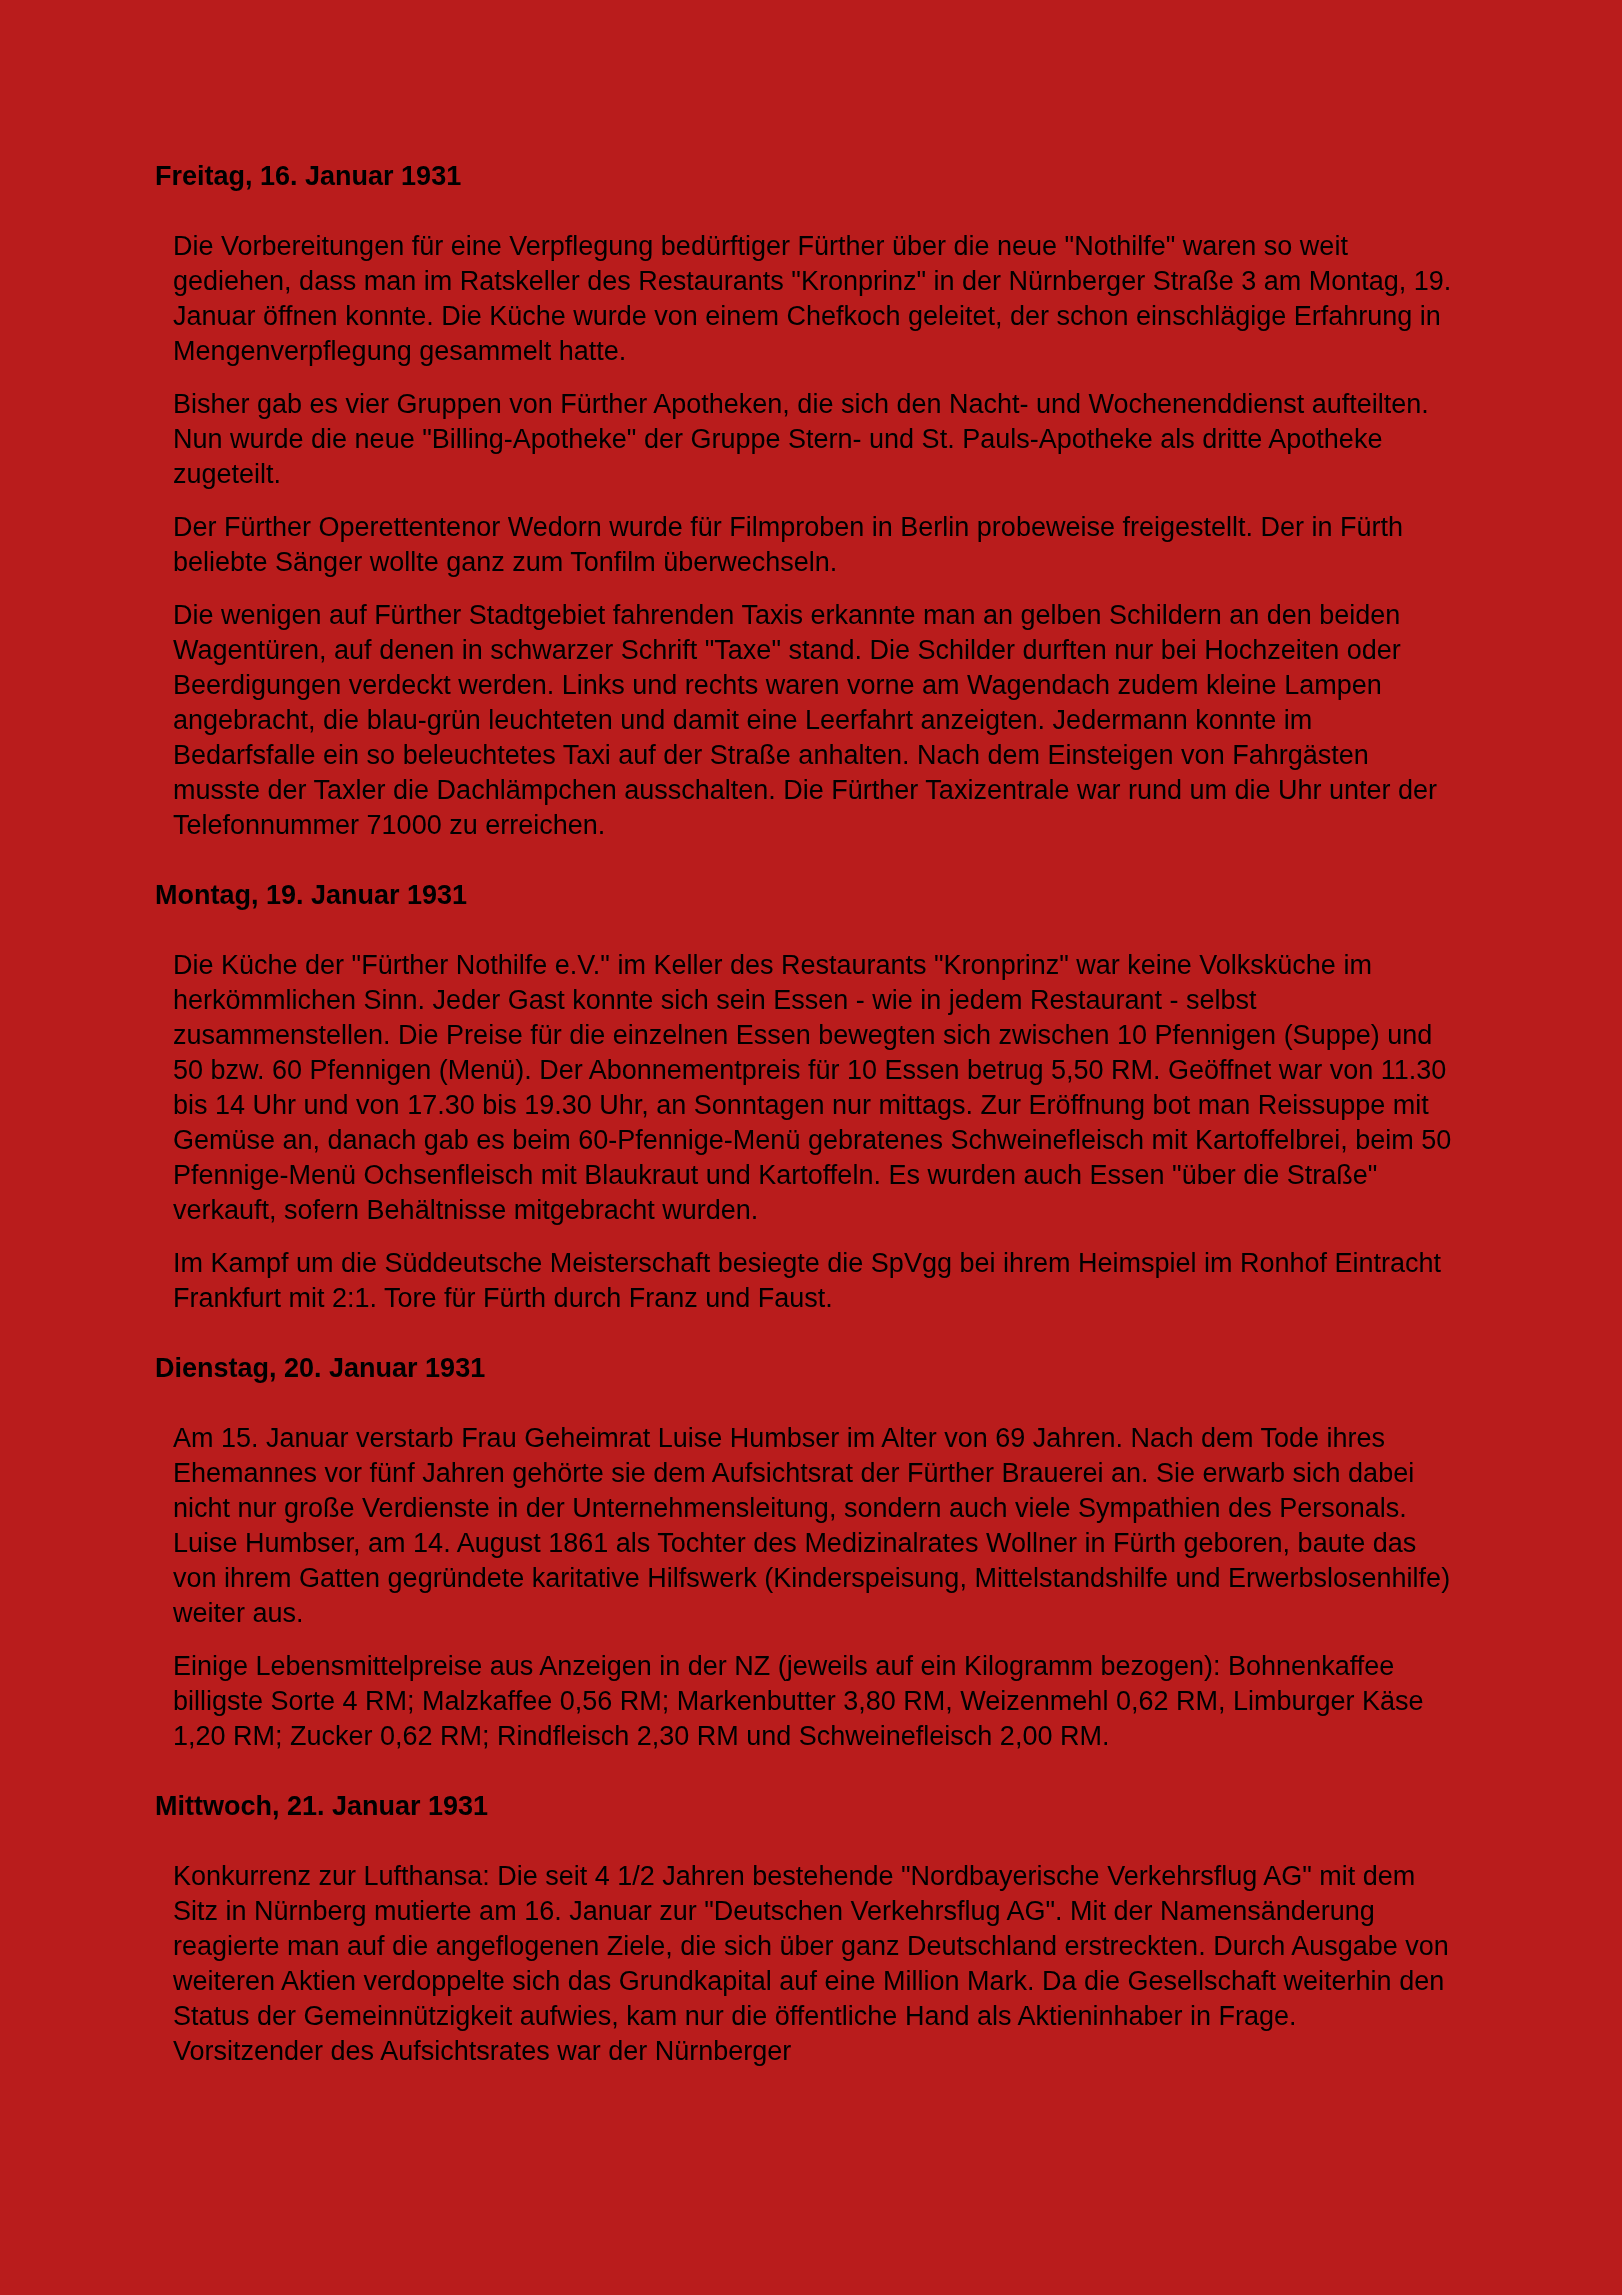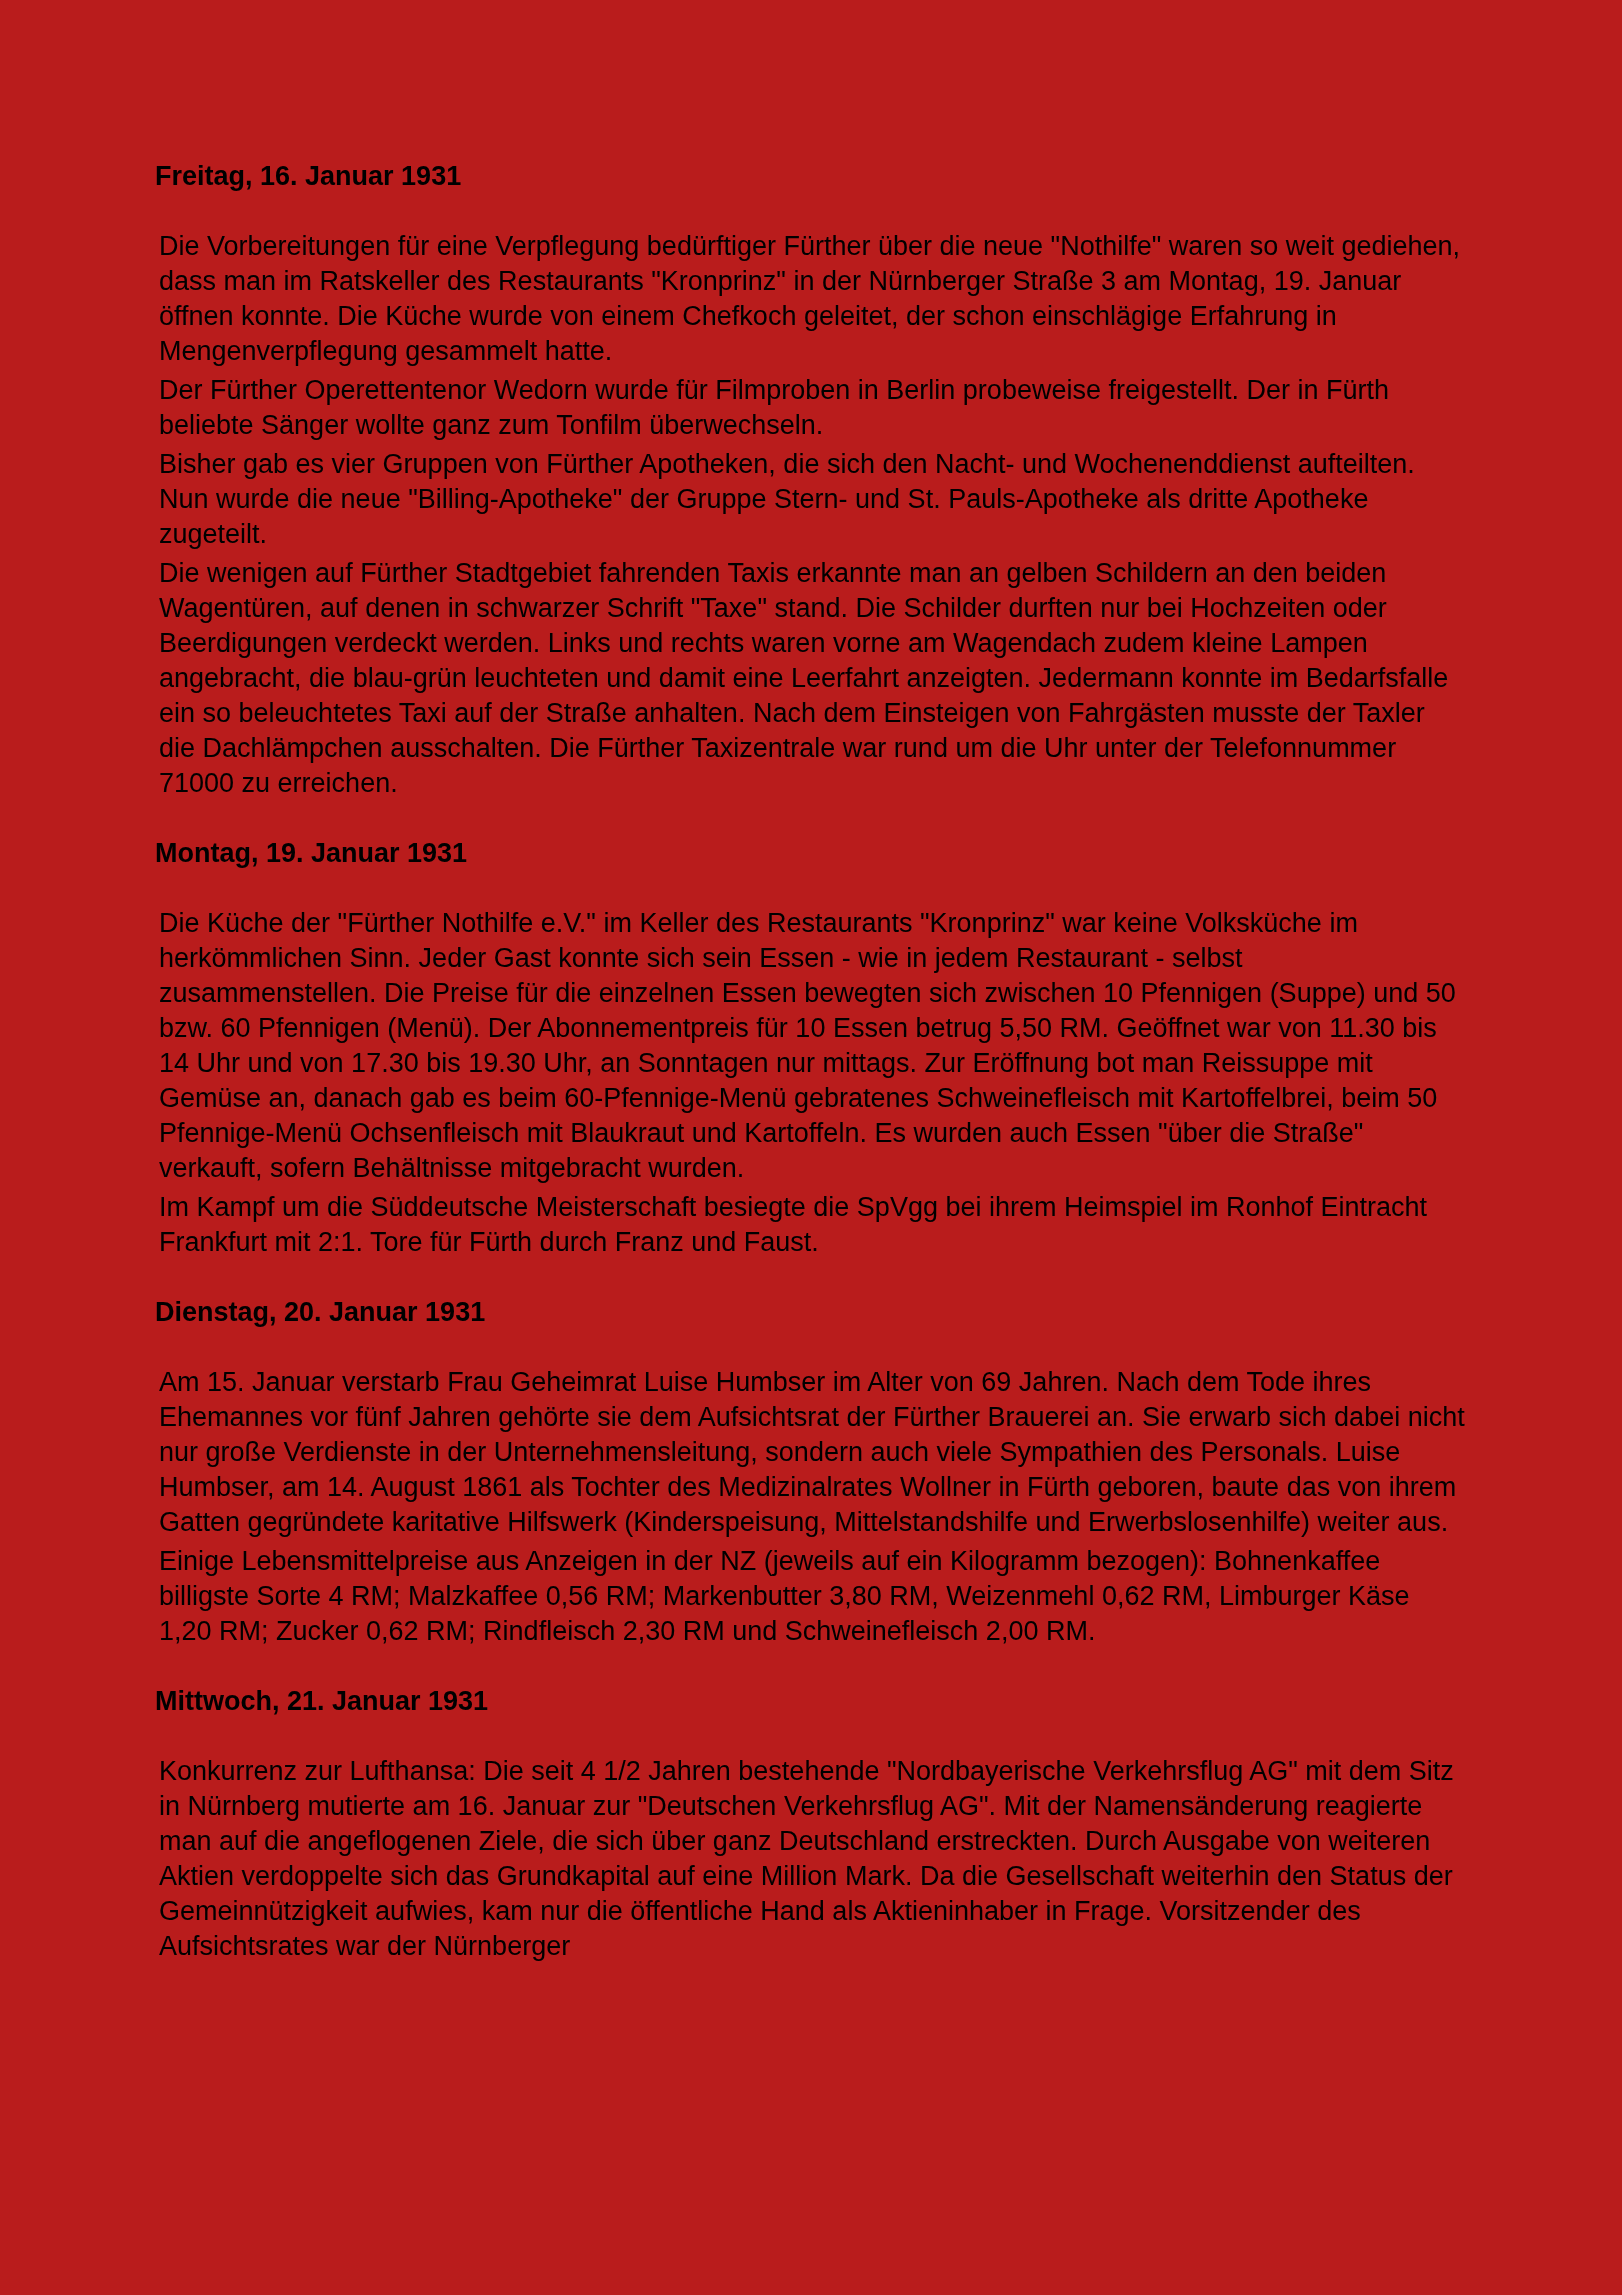--- a/index.html
+++ b/index.html
@@ -29,35 +29,35 @@
   .section-heading {
     font-size: 27px;
     line-height: 35px;
     font-weight: bold;
     margin: 35px 0 35px 0;
   }
   .section:first-child .section-heading {
     margin-top: 0;
   }
   .para {
-    margin: 4px;
+    margin: 18px;
     padding: 0;
   }
 </style>
 </head>
 <body>
 
 <div class="page">
   <div class="doc">
 
     <div class="section">
       <div class="section-heading">Freitag, 16. Januar 1931</div>
       <p class="para">Die Vorbereitungen für eine Verpflegung bedürftiger Fürther über die neue "Nothilfe" waren so weit gediehen, dass man im Ratskeller des Restaurants "Kronprinz" in der Nürnberger Straße 3 am Montag, 19. Januar öffnen konnte. Die Küche wurde von einem Chefkoch geleitet, der schon einschlägige Erfahrung in Mengenverpflegung gesammelt hatte.</p>
+      <p class="para">Bisher gab es vier Gruppen von Fürther Apotheken, die sich den Nacht- und Wochenenddienst aufteilten. Nun wurde die neue "Billing-Apotheke" der Gruppe Stern- und St. Pauls-Apotheke als dritte Apotheke zugeteilt.</p>
       <p class="para">Der Fürther Operettentenor Wedorn wurde für Filmproben in Berlin probeweise freigestellt. Der in Fürth beliebte Sänger wollte ganz zum Tonfilm überwechseln.</p>
-      <p class="para">Bisher gab es vier Gruppen von Fürther Apotheken, die sich den Nacht- und Wochenenddienst aufteilten. Nun wurde die neue "Billing-Apotheke" der Gruppe Stern- und St. Pauls-Apotheke als dritte Apotheke zugeteilt.</p>
     </div>
 
     <div class="section">
       <p class="para">Die wenigen auf Fürther Stadtgebiet fahrenden Taxis erkannte man an gelben Schildern an den beiden Wagentüren, auf denen in schwarzer Schrift "Taxe" stand. Die Schilder durften nur bei Hochzeiten oder Beerdigungen verdeckt werden. Links und rechts waren vorne am Wagendach zudem kleine Lampen angebracht, die blau-grün leuchteten und damit eine Leerfahrt anzeigten. Jedermann konnte im Bedarfsfalle ein so beleuchtetes Taxi auf der Straße anhalten. Nach dem Einsteigen von Fahrgästen musste der Taxler die Dachlämpchen ausschalten. Die Fürther Taxizentrale war rund um die Uhr unter der Telefonnummer 71000 zu erreichen.</p>
     </div>
 
     <div class="section">
       <div class="section-heading">Montag, 19. Januar 1931</div>
       <p class="para">Die Küche der "Fürther Nothilfe e.V." im Keller des Restaurants "Kronprinz" war keine Volksküche im herkömmlichen Sinn. Jeder Gast konnte sich sein Essen - wie in jedem Restaurant - selbst zusammenstellen. Die Preise für die einzelnen Essen bewegten sich zwischen 10 Pfennigen (Suppe) und 50 bzw. 60 Pfennigen (Menü). Der Abonnementpreis für 10 Essen betrug 5,50 RM. Geöffnet war von 11.30 bis 14 Uhr und von 17.30 bis 19.30 Uhr, an Sonntagen nur mittags. Zur Eröffnung bot man Reissuppe mit Gemüse an, danach gab es beim 60-Pfennige-Menü gebratenes Schweinefleisch mit Kartoffelbrei, beim 50 Pfennige-Menü Ochsenfleisch mit Blaukraut und Kartoffeln. Es wurden auch Essen "über die Straße" verkauft, sofern Behältnisse mitgebracht wurden.</p>
       <p class="para">Im Kampf um die Süddeutsche Meisterschaft besiegte die SpVgg bei ihrem Heimspiel im Ronhof Eintracht Frankfurt mit 2:1. Tore für Fürth durch Franz und Faust.</p>

